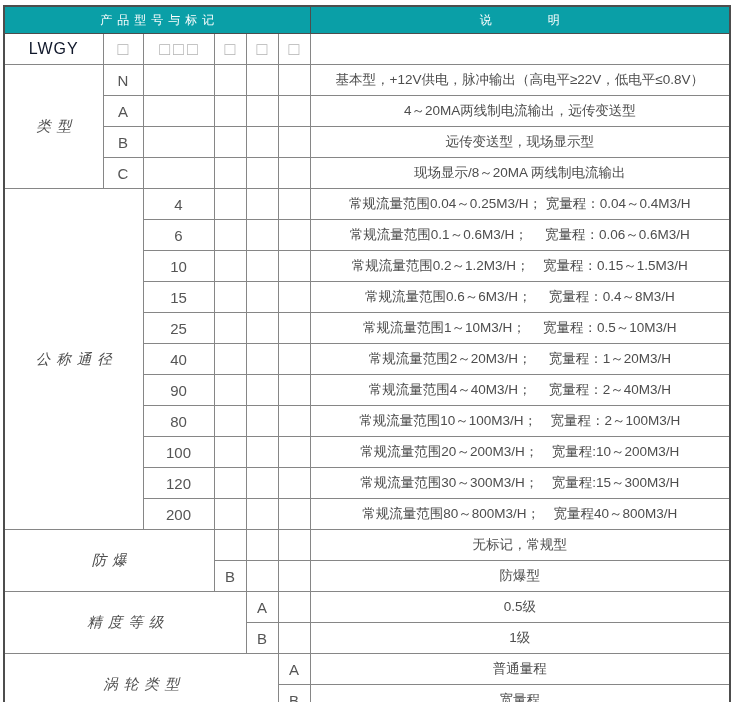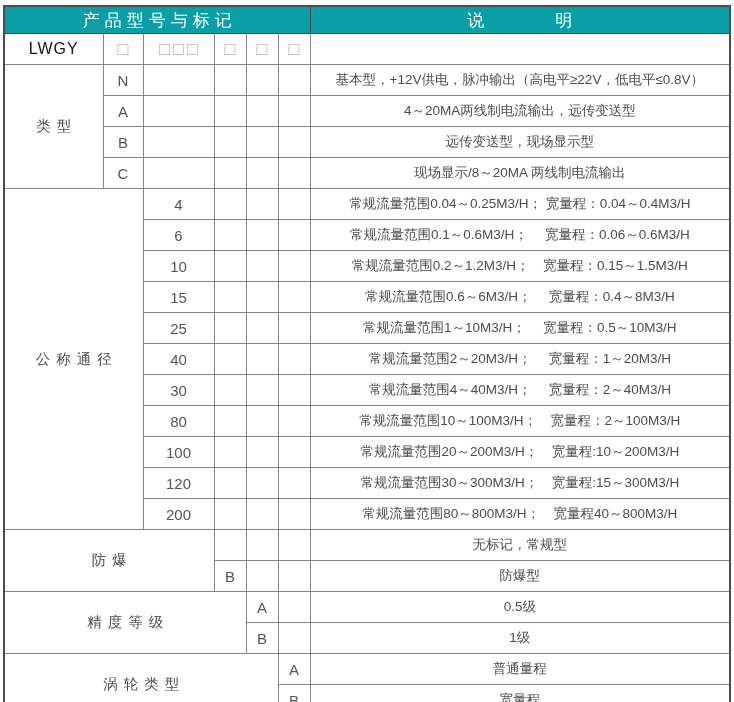--- a/index.html
+++ b/index.html
@@ -24,30 +24,31 @@
     font-size:14px;
     height:30px;
     padding:0 2px;
     white-space:nowrap;
     overflow:hidden;
   }
   tr.header-row td{
     background:#0A9FA7;
     color:#ffffff;
     height:26px;
-    font-size:17px;
+    font-size:12px;
     letter-spacing:5px;
     text-indent:5px;
     border-color:#4d4d4d;
     font-weight:400;
   }
   .group-label{
     letter-spacing:6px;
     text-indent:6px;
     font-size:14.5px;
+    font-style:italic;
   }
   .model-name{
     font-size:16px;
     letter-spacing:1px;
     color:#0f172a;
   }
   .code-cell{font-size:15px;color:#555555;}
   .boxes{
     color:#b3b3b3;
     font-size:18px;
@@ -159,21 +160,21 @@
     <td class="desc-cell">常规流量范围1～10M3/H；　  宽量程：0.5～10M3/H</td>
   </tr>
   <tr>
     <td class="code-cell">40</td>
     <td></td>
           <td></td>
           <td></td>
     <td class="desc-cell">常规流量范围2～20M3/H；　  宽量程：1～20M3/H</td>
   </tr>
   <tr>
-    <td class="code-cell">30</td>
+    <td class="code-cell">90</td>
     <td></td>
           <td></td>
           <td></td>
     <td class="desc-cell">常规流量范围4～40M3/H；　  宽量程：2～40M3/H</td>
   </tr>
   <tr>
     <td class="code-cell">80</td>
     <td></td>
           <td></td>
           <td></td>

